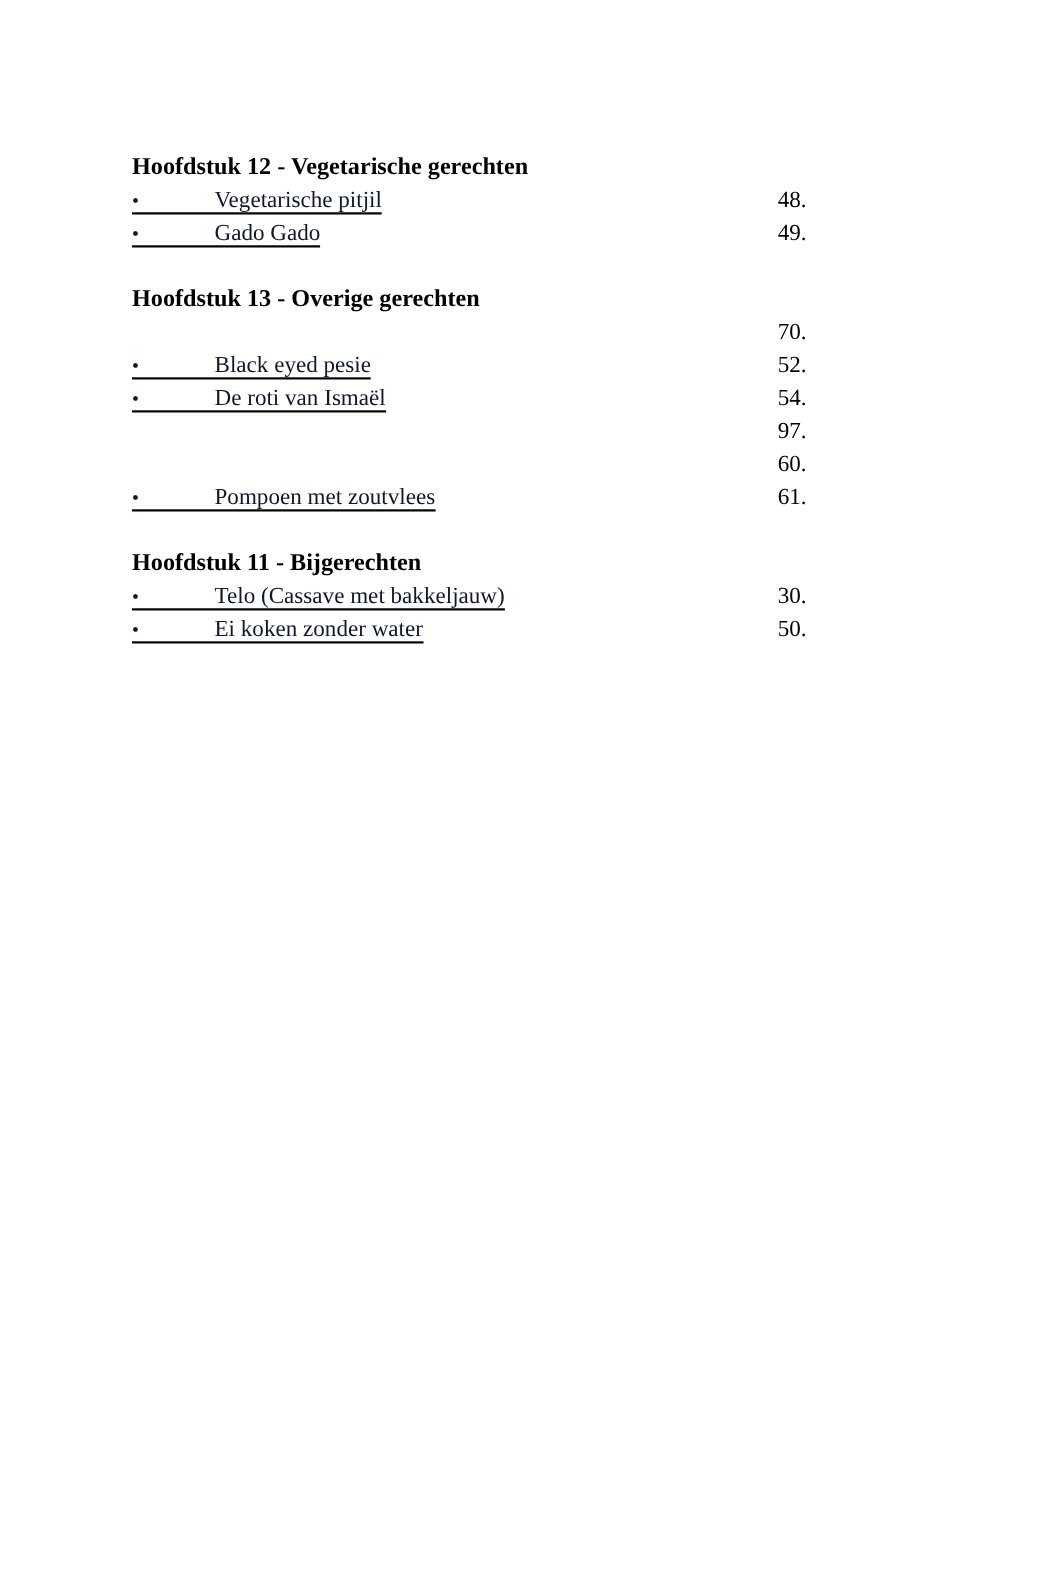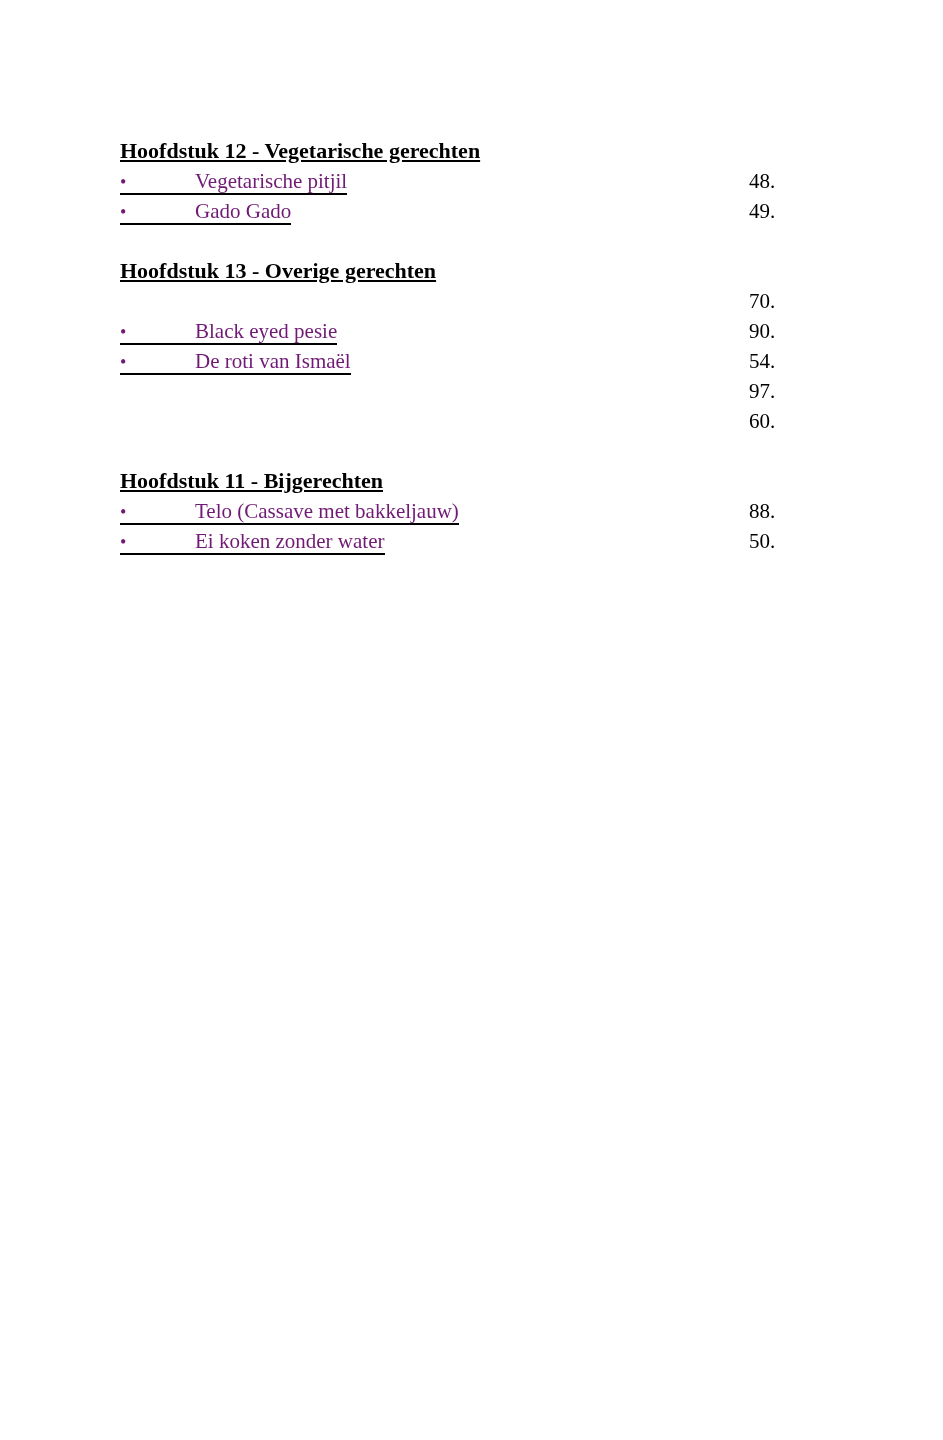--- a/index.html
+++ b/index.html
@@ -24,49 +24,48 @@
     .chapter {
       margin-bottom: 30px;
     }
     .chapter-title {
       font-family: "Liberation Serif", "DejaVu Serif", serif;
       font-weight: bold;
       font-size: 22px;
       line-height: 30px;
       height: 30px;
       white-space: nowrap;
-      text-decoration: underline;
     }
     .entry {
       position: relative;
       height: 30px;
       line-height: 30px;
       font-family: "Liberation Serif", "DejaVu Serif", serif;
       font-size: 21px;
       white-space: nowrap;
     }
     .entry-link {
       display: inline-block;
       text-decoration: none;
-      color: #701a75;
+      color: #0f172a;
       border-bottom: 2px solid #000;
       line-height: 22px;
       padding-top: 3px;
     }
     .bullet {
       display: inline-block;
       width: 75px;
       font-size: 18px;
     }
     .entry-label {
       display: inline-block;
     }
     .page-num {
       position: absolute;
-      left: 629px;
+      left: 587px;
       top: 0;
       font-family: "Liberation Serif", "DejaVu Serif", serif;
       font-size: 21px;
     }
   </style>
 </head>
 <body>
 
 <div class="page">
 
@@ -88,43 +87,49 @@
 
   <div class="chapter">
     <div class="chapter-title">Hoofdstuk 13 - Overige gerechten</div>
     <div class="entry">
       <span class="page-num">70.</span>
     </div>
     <div class="entry">
       <a class="entry-link">
         <span class="bullet">•</span><span class="entry-label">Black eyed pesie</span>
       </a>
-      <span class="page-num">90.</span>
+      <span class="page-num">52.</span>
     </div>
     <div class="entry">
       <a class="entry-link">
         <span class="bullet">•</span><span class="entry-label">De roti van Ismaël</span>
       </a>
       <span class="page-num">54.</span>
     </div>
     <div class="entry">
       <span class="page-num">97.</span>
     </div>
     <div class="entry">
       <span class="page-num">60.</span>
     </div>
+    <div class="entry">
+      <a class="entry-link">
+        <span class="bullet">•</span><span class="entry-label">Pompoen met zoutvlees</span>
+      </a>
+      <span class="page-num">61.</span>
+    </div>
   </div>
 
   <div class="chapter">
     <div class="chapter-title">Hoofdstuk 11 - Bijgerechten</div>
     <div class="entry">
       <a class="entry-link">
         <span class="bullet">•</span><span class="entry-label">Telo (Cassave met bakkeljauw)</span>
       </a>
-      <span class="page-num">88.</span>
+      <span class="page-num">30.</span>
     </div>
     <div class="entry">
       <a class="entry-link">
         <span class="bullet">•</span><span class="entry-label">Ei koken zonder water</span>
       </a>
       <span class="page-num">50.</span>
     </div>
   </div>
 
 </div>

